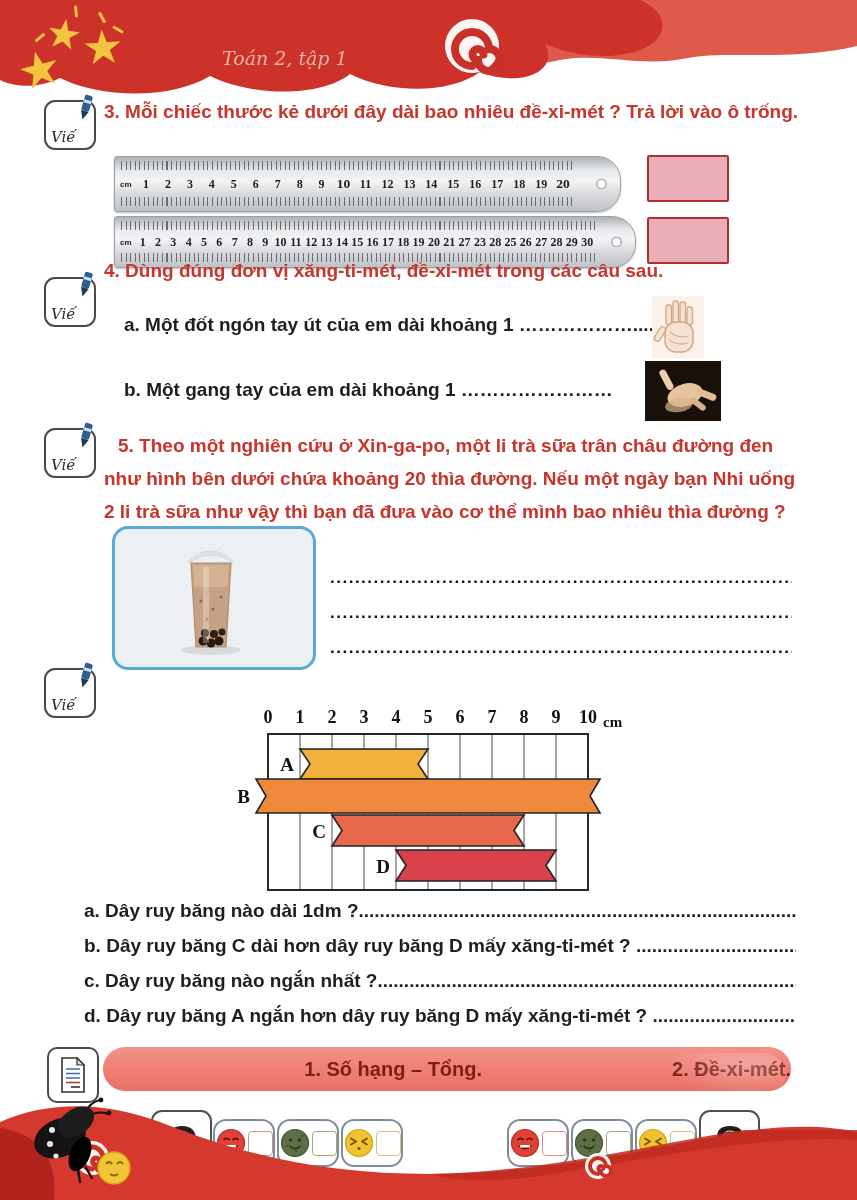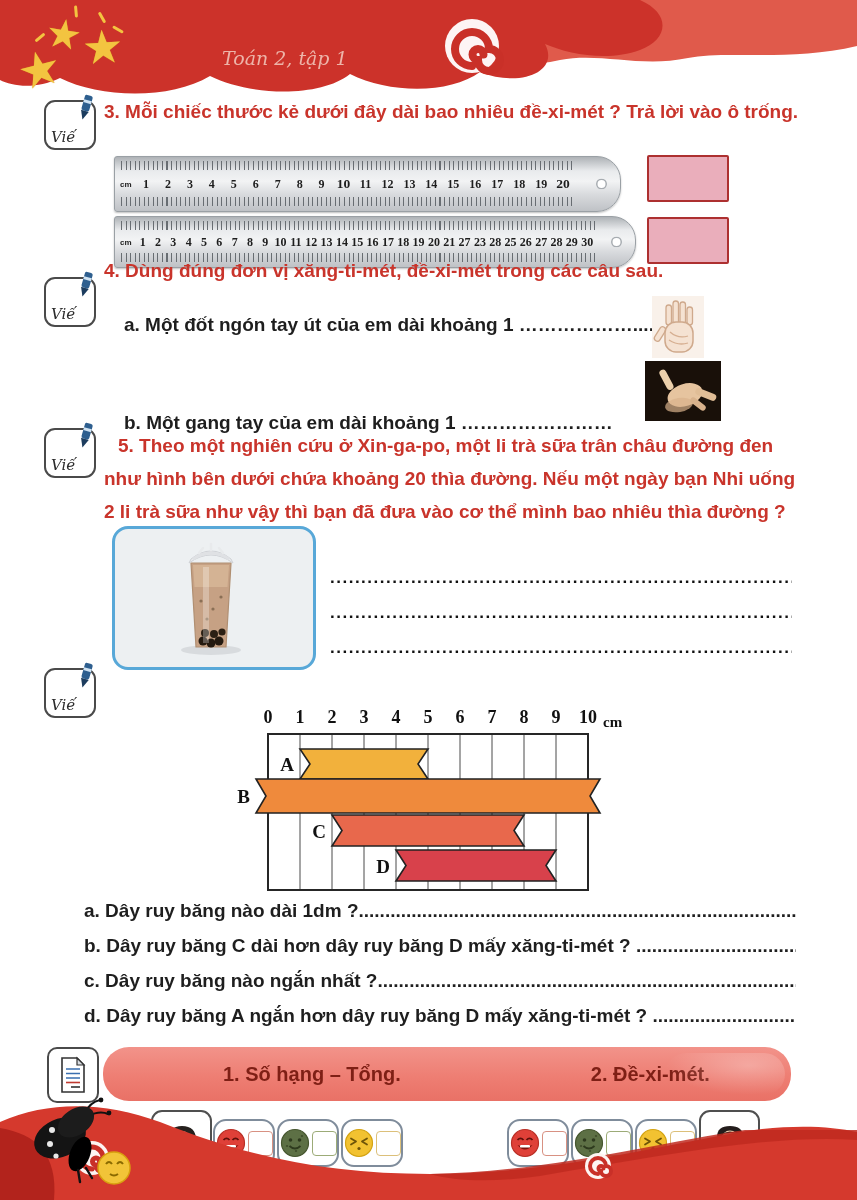--- a/index.html
+++ b/index.html
@@ -59,23 +59,23 @@
   .axis-num{position:absolute;top:0;transform:translateX(-50%);font-family:"Liberation Serif",serif;
             font-weight:bold;font-size:18px;color:#111;}
   .axis-unit{position:absolute;top:7px;font-family:"Liberation Serif",serif;font-weight:bold;
              font-size:15px;color:#111;}
   #ribbon-svg{position:absolute;left:-60px;top:26px;}
   .ribbon-label{font-family:"Liberation Serif",serif;font-weight:bold;font-size:19px;fill:#111;}
 
   
   .doc-badge{position:absolute;left:47px;top:1047px;width:48px;height:52px;border:2px solid #4a4a4a;
              border-radius:10px;background:#fff;display:flex;align-items:center;justify-content:center;}
-  .sum-bar{position:absolute;left:103px;top:1047px;width:688px;height:54px;border-radius:26px;
+  .sum-bar{position:absolute;left:103px;top:1047px;width:688px;height:44px;border-radius:26px;
            background:linear-gradient(180deg,#f2938a 0%,#ee7e73 55%,#e97166 100%);
-           display:flex;align-items:center;}
+           display:flex;align-items:center;justify-content:flex-end;}
   .sum-bar::after{content:"";position:absolute;right:6px;top:6px;width:120px;height:42px;border-radius:22px;
            background:radial-gradient(ellipse at 70% 30%,rgba(255,255,255,.28),rgba(255,255,255,0) 70%);}
   .sum-topic{font-size:20px;font-weight:bold;color:#7e1f15;}
   .sum-topic.t1{margin-left:120px;}
   .sum-topic.t2{margin-left:190px;}
 
   
   .avatar-box{position:absolute;width:57px;height:60px;border:2px solid #4f4f4f;border-radius:11px;
               background:#fff;display:flex;align-items:flex-end;justify-content:center;overflow:hidden;}
   .pill{position:absolute;width:58px;height:44px;border:2px solid #7f8c9b;border-radius:13px;background:#fff;
@@ -204,21 +204,21 @@
       <rect x="14" y="9" width="5.5" height="20" rx="2.7" fill="#f5e2d2" stroke="#cfa98c" stroke-width="1.3"></rect>
       <rect x="21" y="5" width="5.5" height="24" rx="2.7" fill="#f5e2d2" stroke="#cfa98c" stroke-width="1.3"></rect>
       <rect x="28" y="6" width="5.5" height="23" rx="2.7" fill="#f5e2d2" stroke="#cfa98c" stroke-width="1.3"></rect>
       <rect x="35" y="11" width="5.5" height="18" rx="2.7" fill="#f5e2d2" stroke="#cfa98c" stroke-width="1.3"></rect>
       <rect x="5" y="30" width="6" height="16" rx="3" transform="rotate(32 8 38)" fill="#f5e2d2" stroke="#cfa98c" stroke-width="1.3"></rect>
       <rect x="13" y="26" width="28" height="30" rx="11" fill="#f5e2d2" stroke="#cfa98c" stroke-width="1.5"></rect>
       <path d="M18,36 q8,7 18,4 M17,44 q9,6 19,3" fill="none" stroke="#d6ae90" stroke-width="1.3"></path>
     </svg>
   </div>
 
-  <div class="black-line" style="left:124px;top:379px;width:560px;margin-top:33px;">b. Một gang tay của em dài khoảng 1 ……………………</div>
+  <div class="black-line" style="left:124px;top:379px;width:560px;">b. Một gang tay của em dài khoảng 1 ……………………</div>
   <div class="img-frame" style="left:645px;top:361px;width:76px;height:60px;background:#191009;">
     <svg width="76" height="60" viewBox="0 0 76 60">
       <ellipse cx="40" cy="34" rx="18" ry="11" transform="rotate(-18 40 34)" fill="#e6c49f"></ellipse>
       <rect x="18" y="8" width="7" height="22" rx="3.5" transform="rotate(-28 21 19)" fill="#ecd0ab"></rect>
       <rect x="50" y="30" width="22" height="7" rx="3.5" transform="rotate(22 61 33)" fill="#e0bd96"></rect>
       <rect x="44" y="40" width="18" height="6" rx="3" transform="rotate(38 53 43)" fill="#d8b28c"></rect>
       <ellipse cx="34" cy="44" rx="14" ry="7" transform="rotate(-10 34 44)" fill="#d8b28c" opacity="0.7"></ellipse>
     </svg>
   </div>
 

